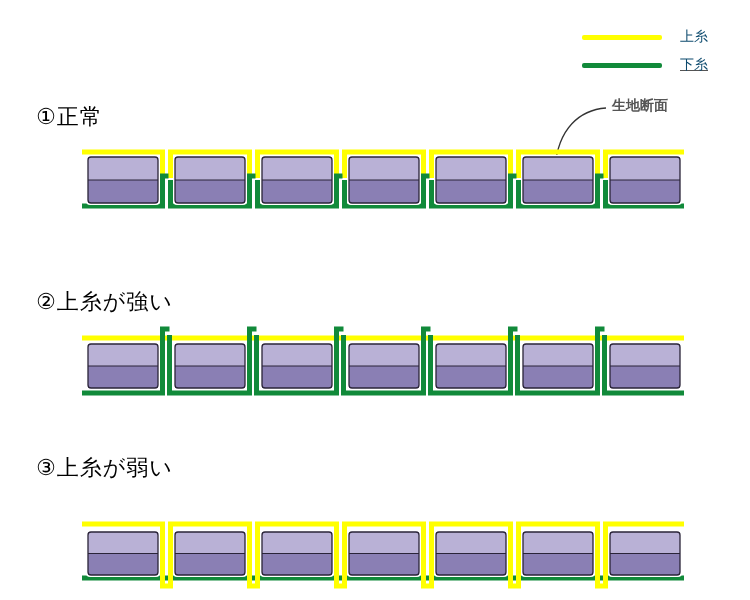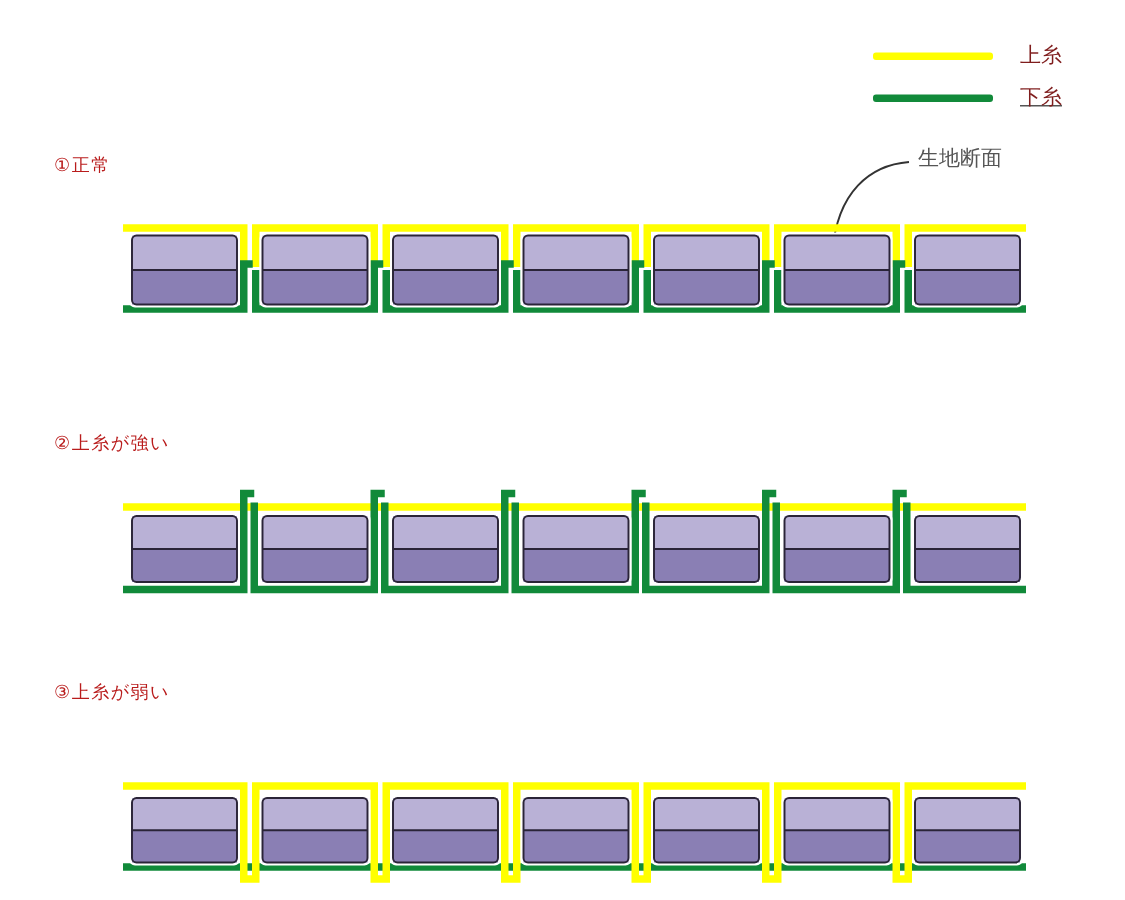--- a/index.html
+++ b/index.html
@@ -1,22 +1,22 @@
 <!DOCTYPE html>
 <html><head>
 <meta charset="utf-8">
 <style>
   html, body { margin: 0; padding: 0; background: #ffffff; }
   body { width: 750px; height: 600px; position: relative; overflow: hidden;
          font-family: "DejaVu Sans", sans-serif; color: #555; }
   .legend-item { position: absolute; display: flex; align-items: center; }
   .legend-swatch { width: 80px; height: 5px; border-radius: 2px; }
-  .legend-label { font-size: 14px; margin-left: 18px; color: #7f1d1d; }
-  .section-title { position: absolute; left: 36px; font-size: 12px; color: #b91c1c; letter-spacing: 1px; }
-  .callout-label { position: absolute; font-size: 14px; color: #555; }
+  .legend-label { font-size: 14px; margin-left: 18px; color: #0c4a6e; }
+  .section-title { position: absolute; left: 36px; font-size: 22px; color: #000000; letter-spacing: 1px; }
+  .callout-label { position: absolute; font-size: 14px; color: #555; font-weight: bold; }
   svg.diagram { position: absolute; left: 0; width: 750px; overflow: visible; }
 </style>
 </head>
 <body>
 
 <div class="legend-item" style="left:582px; top:28px;">
   <div class="legend-swatch" id="sw0" style="background: rgb(255, 255, 0);"></div>
   <span class="legend-label">上糸</span>
 </div>
 <div class="legend-item" style="left:582px; top:56px;text-decoration:underline;">

